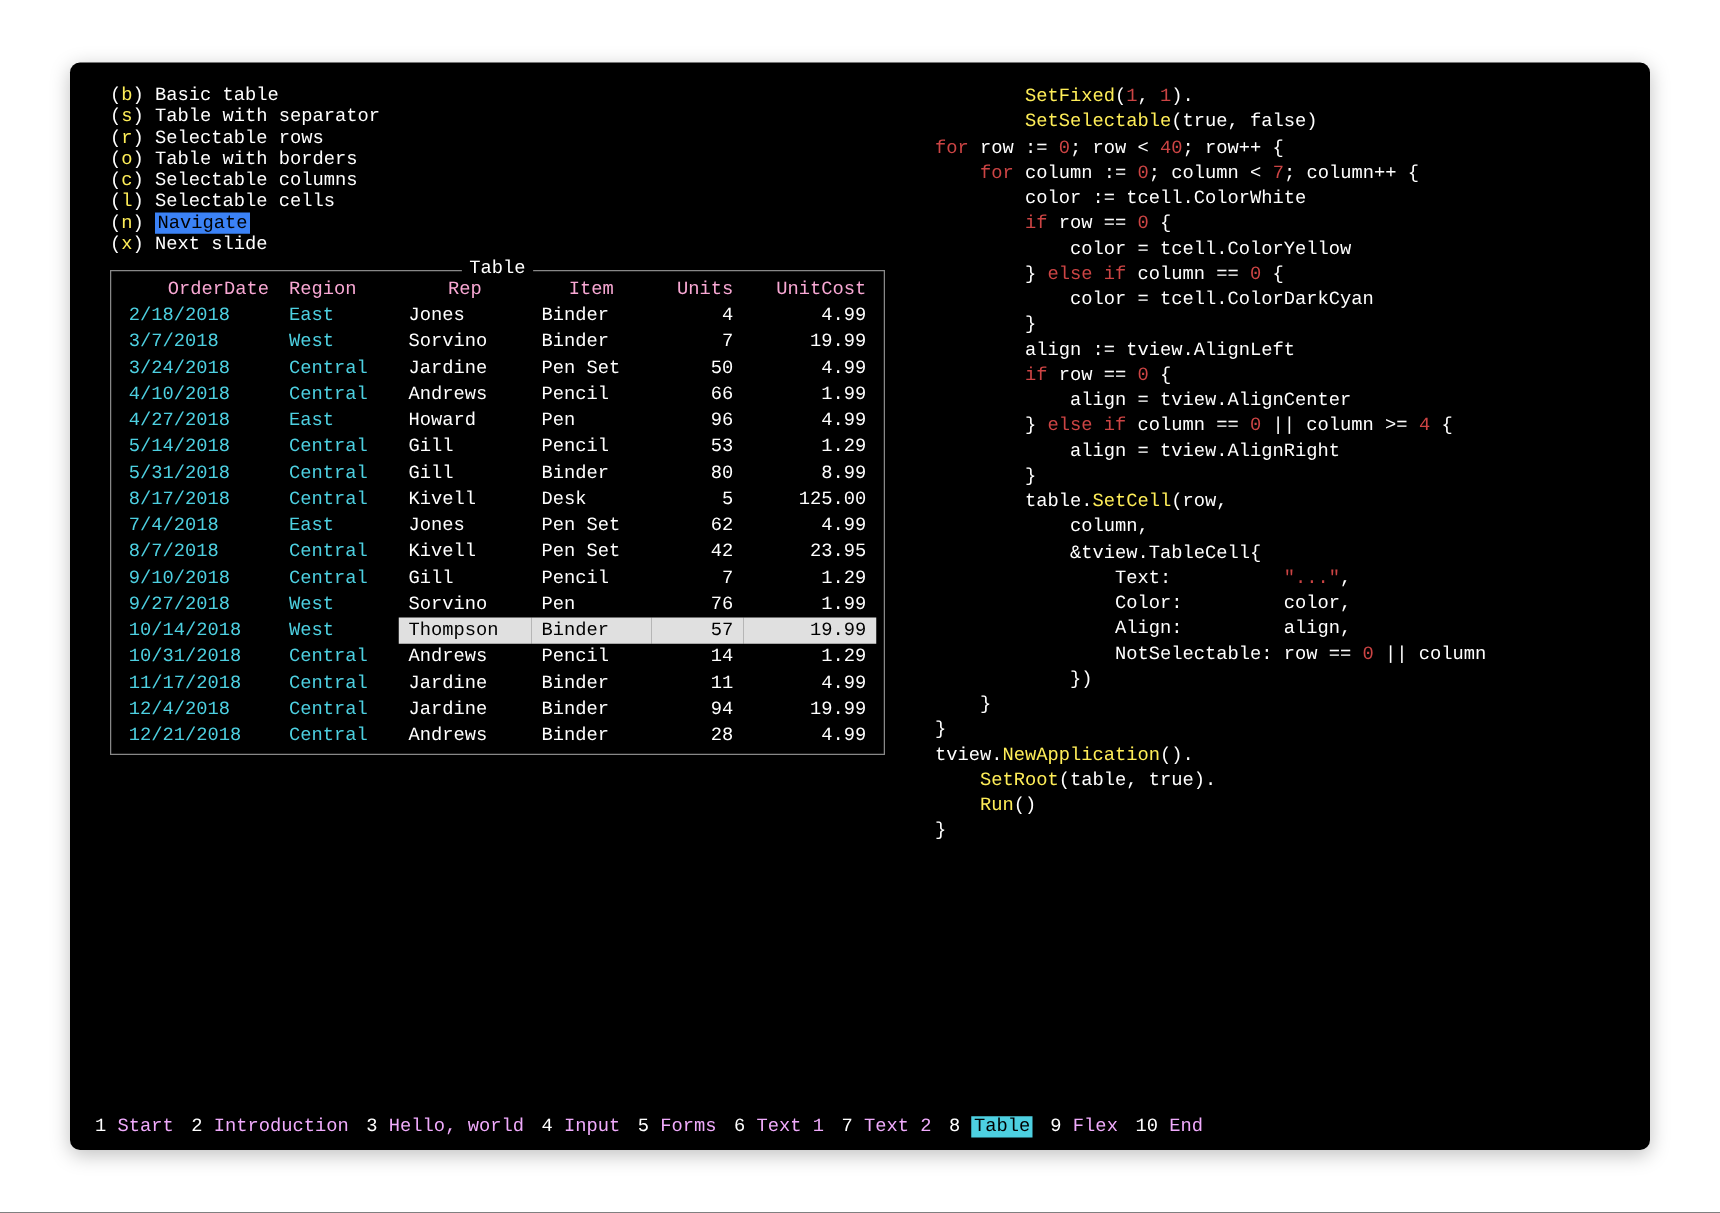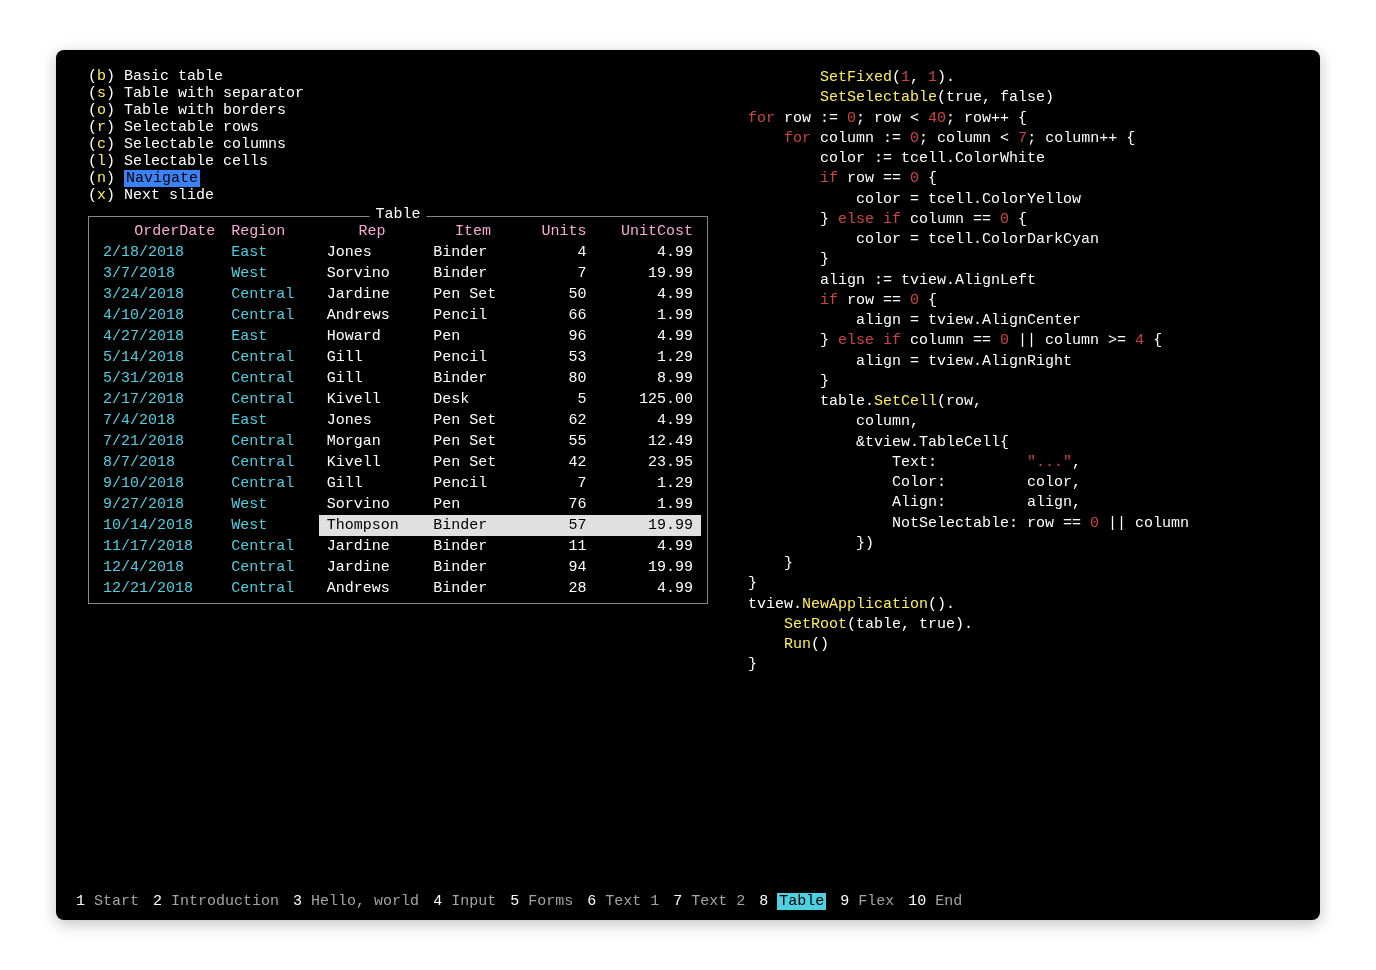--- a/index.html
+++ b/index.html
@@ -87,41 +87,41 @@
 
   .bottom-nav {
     position: absolute;
     bottom: 10px;
     left: 20px;
     right: 20px;
     white-space: nowrap;
   }
   .bn-item { display: inline; margin-right: 14px; }
   .bn-item .num   { color: #fff; }
-  .bn-item .lbl   { color: #a3a3a3; }
+  .bn-item .lbl   { color: #f0abfc; }
   .bn-item .lbl.active {
     background: #4dd0e1;
     color: #000;
     padding: 0 2px;
   }
 </style>
 </head>
 <body>
 
 <div class="frame">
   <div class="terminal">
 
     <div class="top-row">
       <div>
 
         <div class="menu" id="menu">
             <div class="menu-row"><span class="paren">(</span><span class="key">b</span><span class="paren">) </span><span class="label">Basic table</span></div>
             <div class="menu-row"><span class="paren">(</span><span class="key">s</span><span class="paren">) </span><span class="label">Table with separator</span></div>
+            <div class="menu-row"><span class="paren">(</span><span class="key">r</span><span class="paren">) </span><span class="label">Selectable rows</span></div>
             <div class="menu-row"><span class="paren">(</span><span class="key">o</span><span class="paren">) </span><span class="label">Table with borders</span></div>
-            <div class="menu-row"><span class="paren">(</span><span class="key">r</span><span class="paren">) </span><span class="label">Selectable rows</span></div>
             <div class="menu-row"><span class="paren">(</span><span class="key">c</span><span class="paren">) </span><span class="label">Selectable columns</span></div>
             <div class="menu-row"><span class="paren">(</span><span class="key">l</span><span class="paren">) </span><span class="label">Selectable cells</span></div>
             <div class="menu-row"><span class="paren">(</span><span class="key">n</span><span class="paren">) </span><span class="label selected">Navigate</span></div>
             <div class="menu-row"><span class="paren">(</span><span class="key">x</span><span class="paren">) </span><span class="label">Next slide</span></div>
           </div>
 
         <div class="table-wrap">
           <div class="table-title">Table</div>
           <table class="tbl" id="data-table">
               <thead>
@@ -185,42 +185,34 @@
                 </tr>
                 <tr>
                   <td class="date">5/31/2018</td>
                   <td class="region">Central</td>
                   <td class="">Gill</td>
                   <td class="">Binder</td>
                   <td class="right">80</td>
                   <td class="right">8.99</td>
                 </tr>
                 <tr>
-                  <td class="date">2/17/2018</td>
+                  <td class="date">8/17/2018</td>
                   <td class="region">Central</td>
                   <td class="">Kivell</td>
                   <td class="">Desk</td>
                   <td class="right">5</td>
                   <td class="right">125.00</td>
                 </tr>
                 <tr>
                   <td class="date">7/4/2018</td>
                   <td class="region">East</td>
                   <td class="">Jones</td>
                   <td class="">Pen Set</td>
                   <td class="right">62</td>
                   <td class="right">4.99</td>
-                </tr>
-                <tr>
-                  <td class="date">7/21/2018</td>
-                  <td class="region">Central</td>
-                  <td class="">Morgan</td>
-                  <td class="">Pen Set</td>
-                  <td class="right">55</td>
-                  <td class="right">12.49</td>
                 </tr>
                 <tr>
                   <td class="date">8/7/2018</td>
                   <td class="region">Central</td>
                   <td class="">Kivell</td>
                   <td class="">Pen Set</td>
                   <td class="right">42</td>
                   <td class="right">23.95</td>
                 </tr>
                 <tr>
@@ -241,20 +233,28 @@
                 </tr>
                 <tr class="sel">
                   <td class="date">10/14/2018</td>
                   <td class="region">West</td>
                   <td class="">Thompson</td>
                   <td class="">Binder</td>
                   <td class="right">57</td>
                   <td class="right">19.99</td>
                 </tr>
                 <tr>
+                  <td class="date">10/31/2018</td>
+                  <td class="region">Central</td>
+                  <td class="">Andrews</td>
+                  <td class="">Pencil</td>
+                  <td class="right">14</td>
+                  <td class="right">1.29</td>
+                </tr>
+                <tr>
                   <td class="date">11/17/2018</td>
                   <td class="region">Central</td>
                   <td class="">Jardine</td>
                   <td class="">Binder</td>
                   <td class="right">11</td>
                   <td class="right">4.99</td>
                 </tr>
                 <tr>
                   <td class="date">12/4/2018</td>
                   <td class="region">Central</td>

